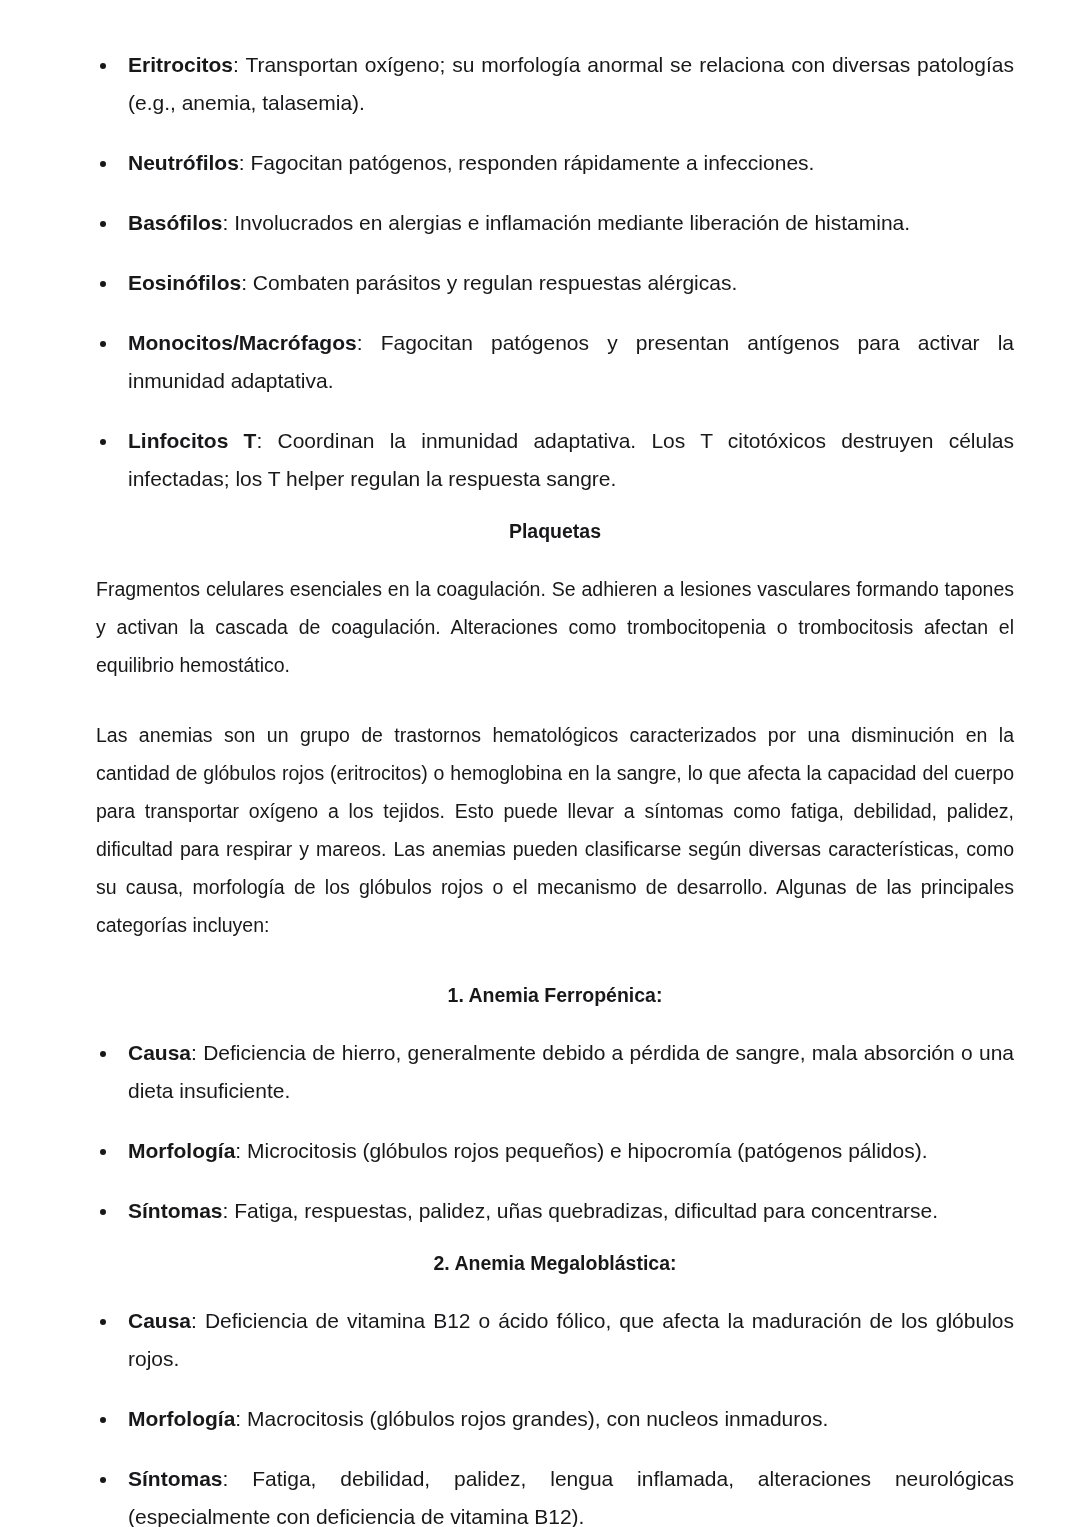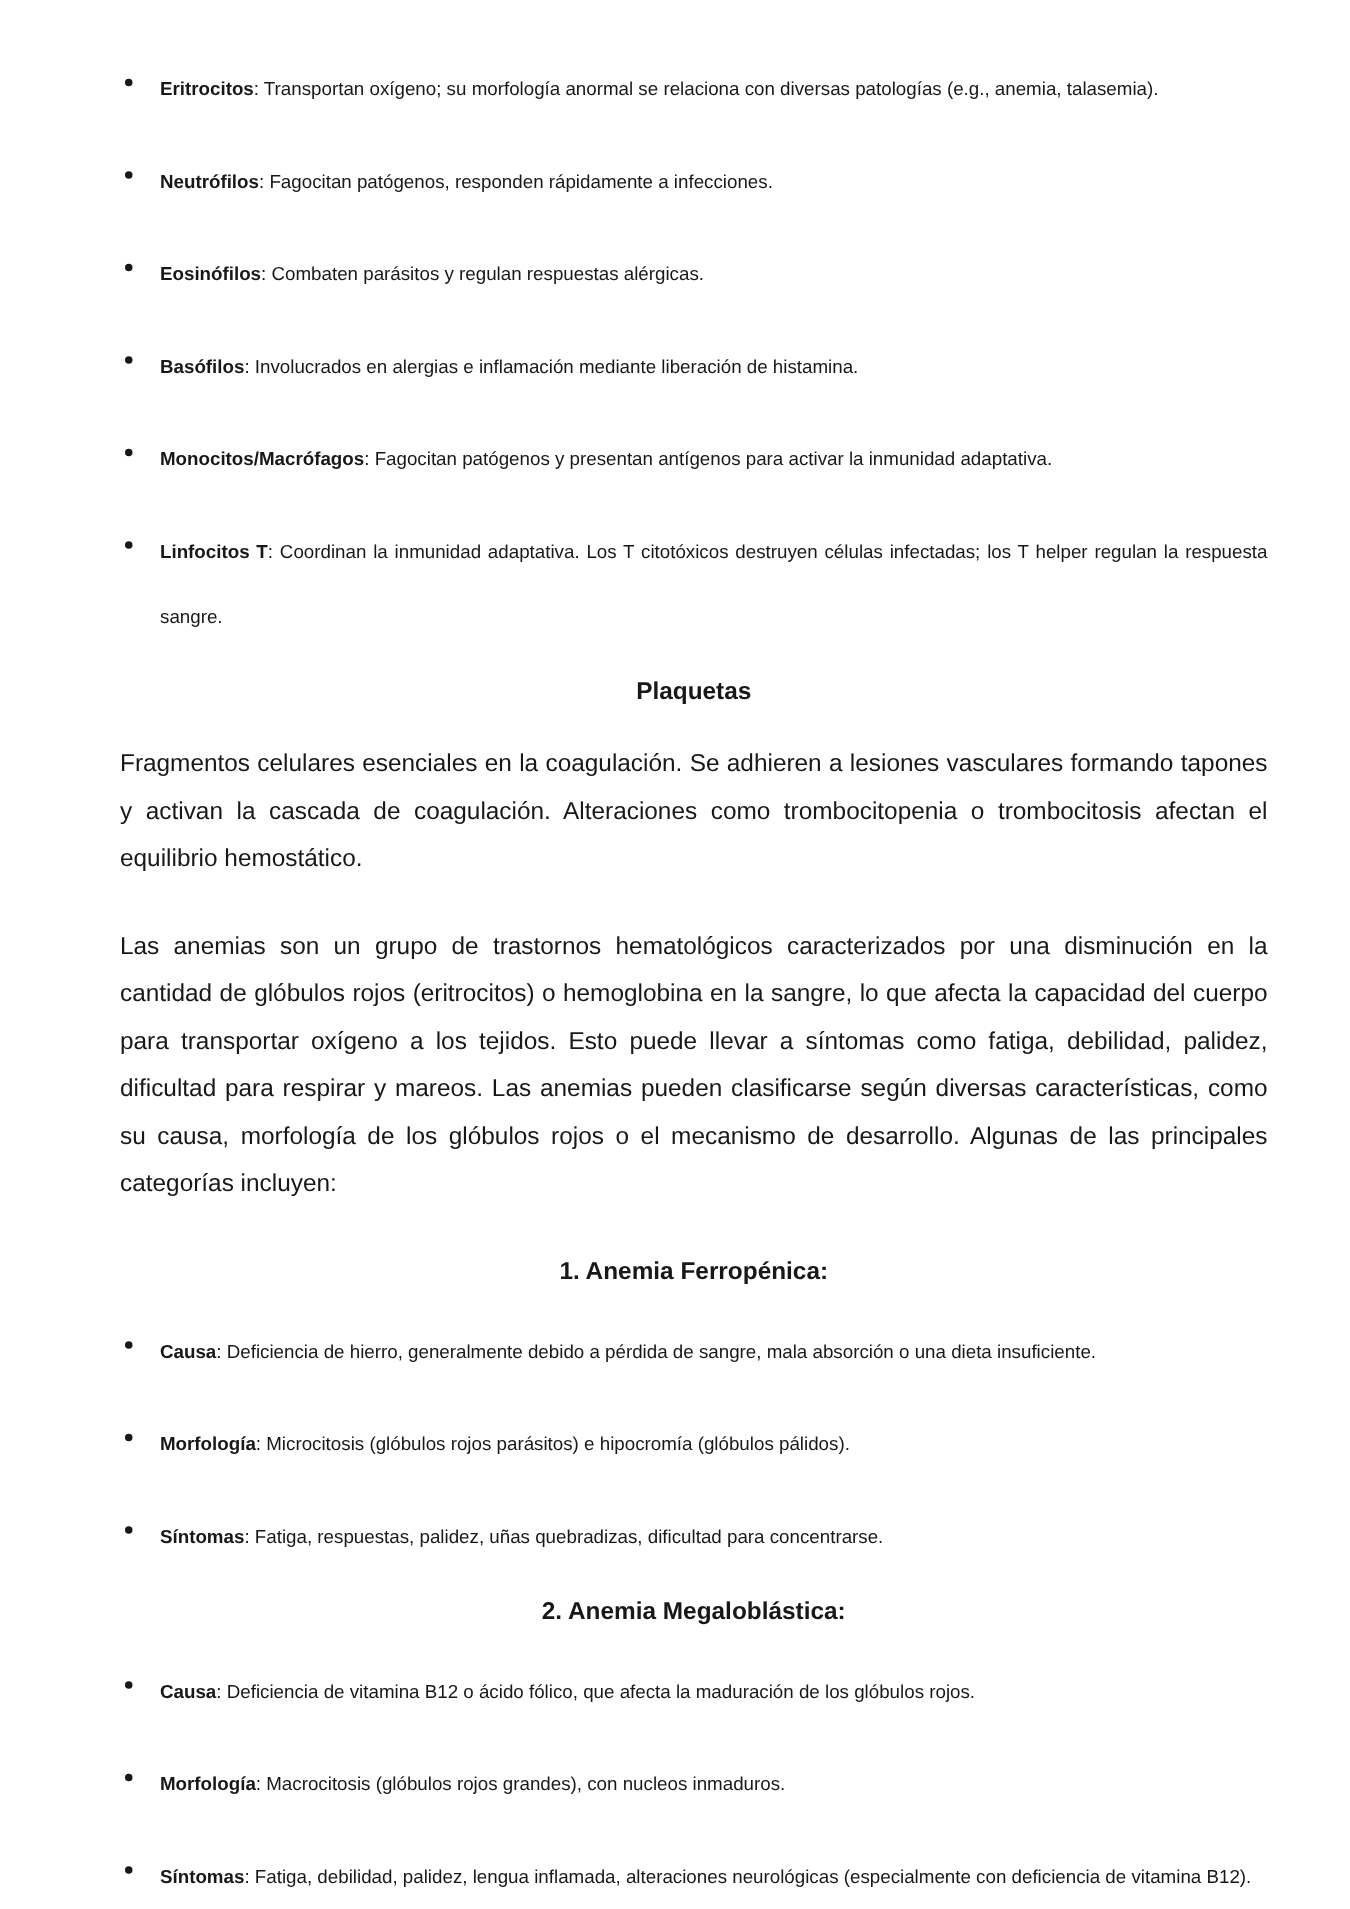--- a/index.html
+++ b/index.html
@@ -29,22 +29,22 @@
   
   ul.bullets {
     list-style: none;
     margin: 0;
     padding: 0;
   }
   ul.bullets li.bullet-item {
     position: relative;
     padding-left: 32px;
     margin: 0 0 22px 0;
-    font-size: 15px;
-    line-height: 52px;
+    font-size: 21px;
+    line-height: 38px;
     text-align: justify;
     text-justify: inter-word;
   }
   ul.bullets li.bullet-item:last-child {
     margin-bottom: 0;
   }
   ul.bullets li.bullet-item::before {
     content: "";
     position: absolute;
     left: 4px;
@@ -87,24 +87,24 @@
   <div class="doc-body">
 
     <ul class="bullets">
       <li class="bullet-item">
         <span class="lead">Eritrocitos</span><span>: </span><span>Transportan oxígeno; su morfología anormal se relaciona con diversas patologías (e.g., anemia, talasemia).</span>
       </li>
       <li class="bullet-item">
         <span class="lead">Neutrófilos</span><span>: </span><span>Fagocitan patógenos, responden rápidamente a infecciones.</span>
       </li>
       <li class="bullet-item">
-        <span class="lead">Eosinófilos</span><span>: </span><span>Combaten parásitos y regulan respuestas alérgicas.</span>
+        <span class="lead">Basófilos</span><span>: </span><span>Involucrados en alergias e inflamación mediante liberación de histamina.</span>
       </li>
       <li class="bullet-item">
-        <span class="lead">Basófilos</span><span>: </span><span>Involucrados en alergias e inflamación mediante liberación de histamina.</span>
+        <span class="lead">Eosinófilos</span><span>: </span><span>Combaten parásitos y regulan respuestas alérgicas.</span>
       </li>
       <li class="bullet-item">
         <span class="lead">Monocitos/Macrófagos</span><span>: </span><span>Fagocitan patógenos y presentan antígenos para activar la inmunidad adaptativa.</span>
       </li>
       <li class="bullet-item">
         <span class="lead">Linfocitos T</span><span>: </span><span>Coordinan la inmunidad adaptativa. Los T citotóxicos destruyen células infectadas; los T helper regulan la respuesta sangre.</span>
       </li>
     </ul>
 
     <div class="bullets-gap"></div>
@@ -117,21 +117,21 @@
     <p class="para">Las anemias son un grupo de trastornos hematológicos caracterizados por una disminución en la cantidad de glóbulos rojos (eritrocitos) o hemoglobina en la sangre, lo que afecta la capacidad del cuerpo para transportar oxígeno a los tejidos. Esto puede llevar a síntomas como fatiga, debilidad, palidez, dificultad para respirar y mareos. Las anemias pueden clasificarse según diversas características, como su causa, morfología de los glóbulos rojos o el mecanismo de desarrollo. Algunas de las principales categorías incluyen:</p>
 
     <div class="block-gap"></div>
 
     <h3 class="section-heading">1. Anemia Ferropénica:</h3>
     <ul class="bullets">
       <li class="bullet-item">
         <span class="lead">Causa</span><span>: </span><span>Deficiencia de hierro, generalmente debido a pérdida de sangre, mala absorción o una dieta insuficiente.</span>
       </li>
       <li class="bullet-item">
-        <span class="lead">Morfología</span><span>: </span><span>Microcitosis (glóbulos rojos parásitos) e hipocromía (glóbulos pálidos).</span>
+        <span class="lead">Morfología</span><span>: </span><span>Microcitosis (glóbulos rojos pequeños) e hipocromía (patógenos pálidos).</span>
       </li>
       <li class="bullet-item">
         <span class="lead">Síntomas</span><span>: </span><span>Fatiga, respuestas, palidez, uñas quebradizas, dificultad para concentrarse.</span>
       </li>
     </ul>
 
     <div class="bullets-gap"></div>
 
     <h3 class="section-heading">2. Anemia Megaloblástica:</h3>
     <ul class="bullets">

